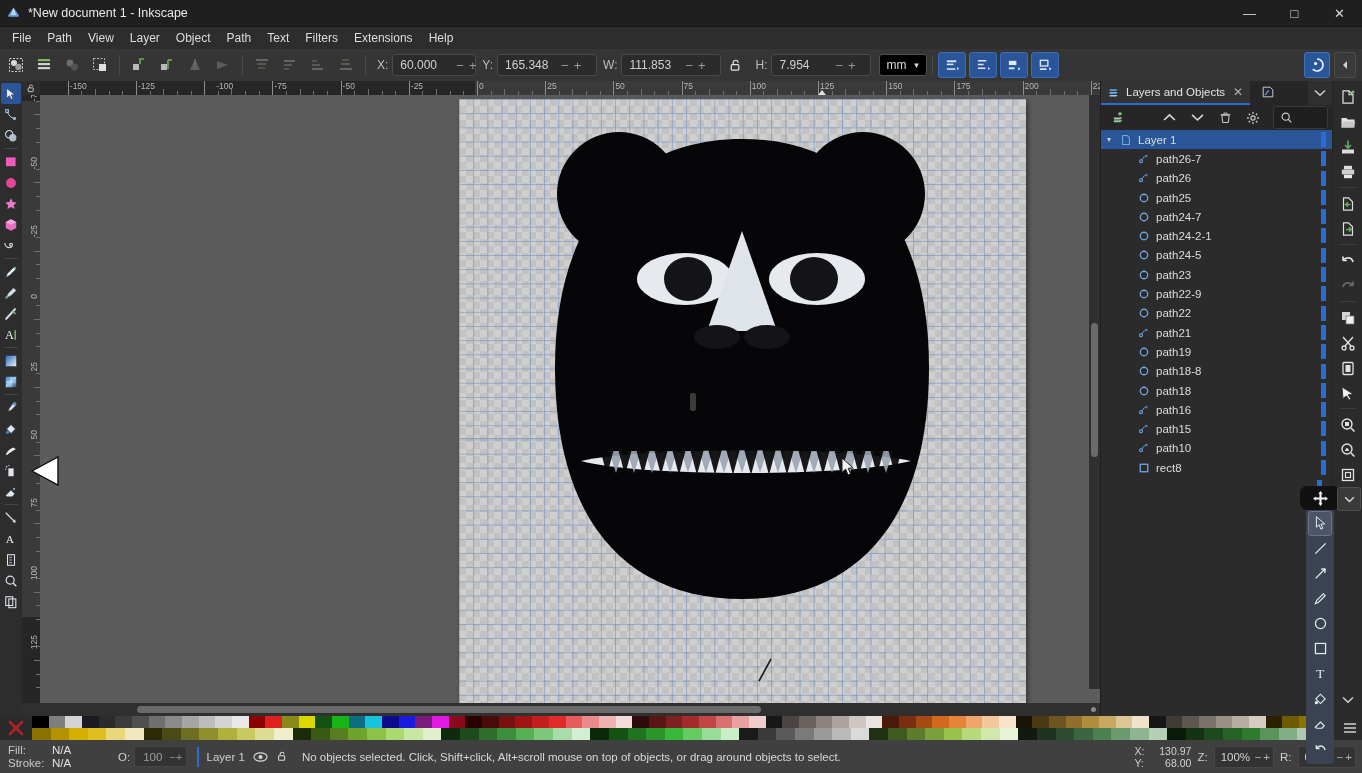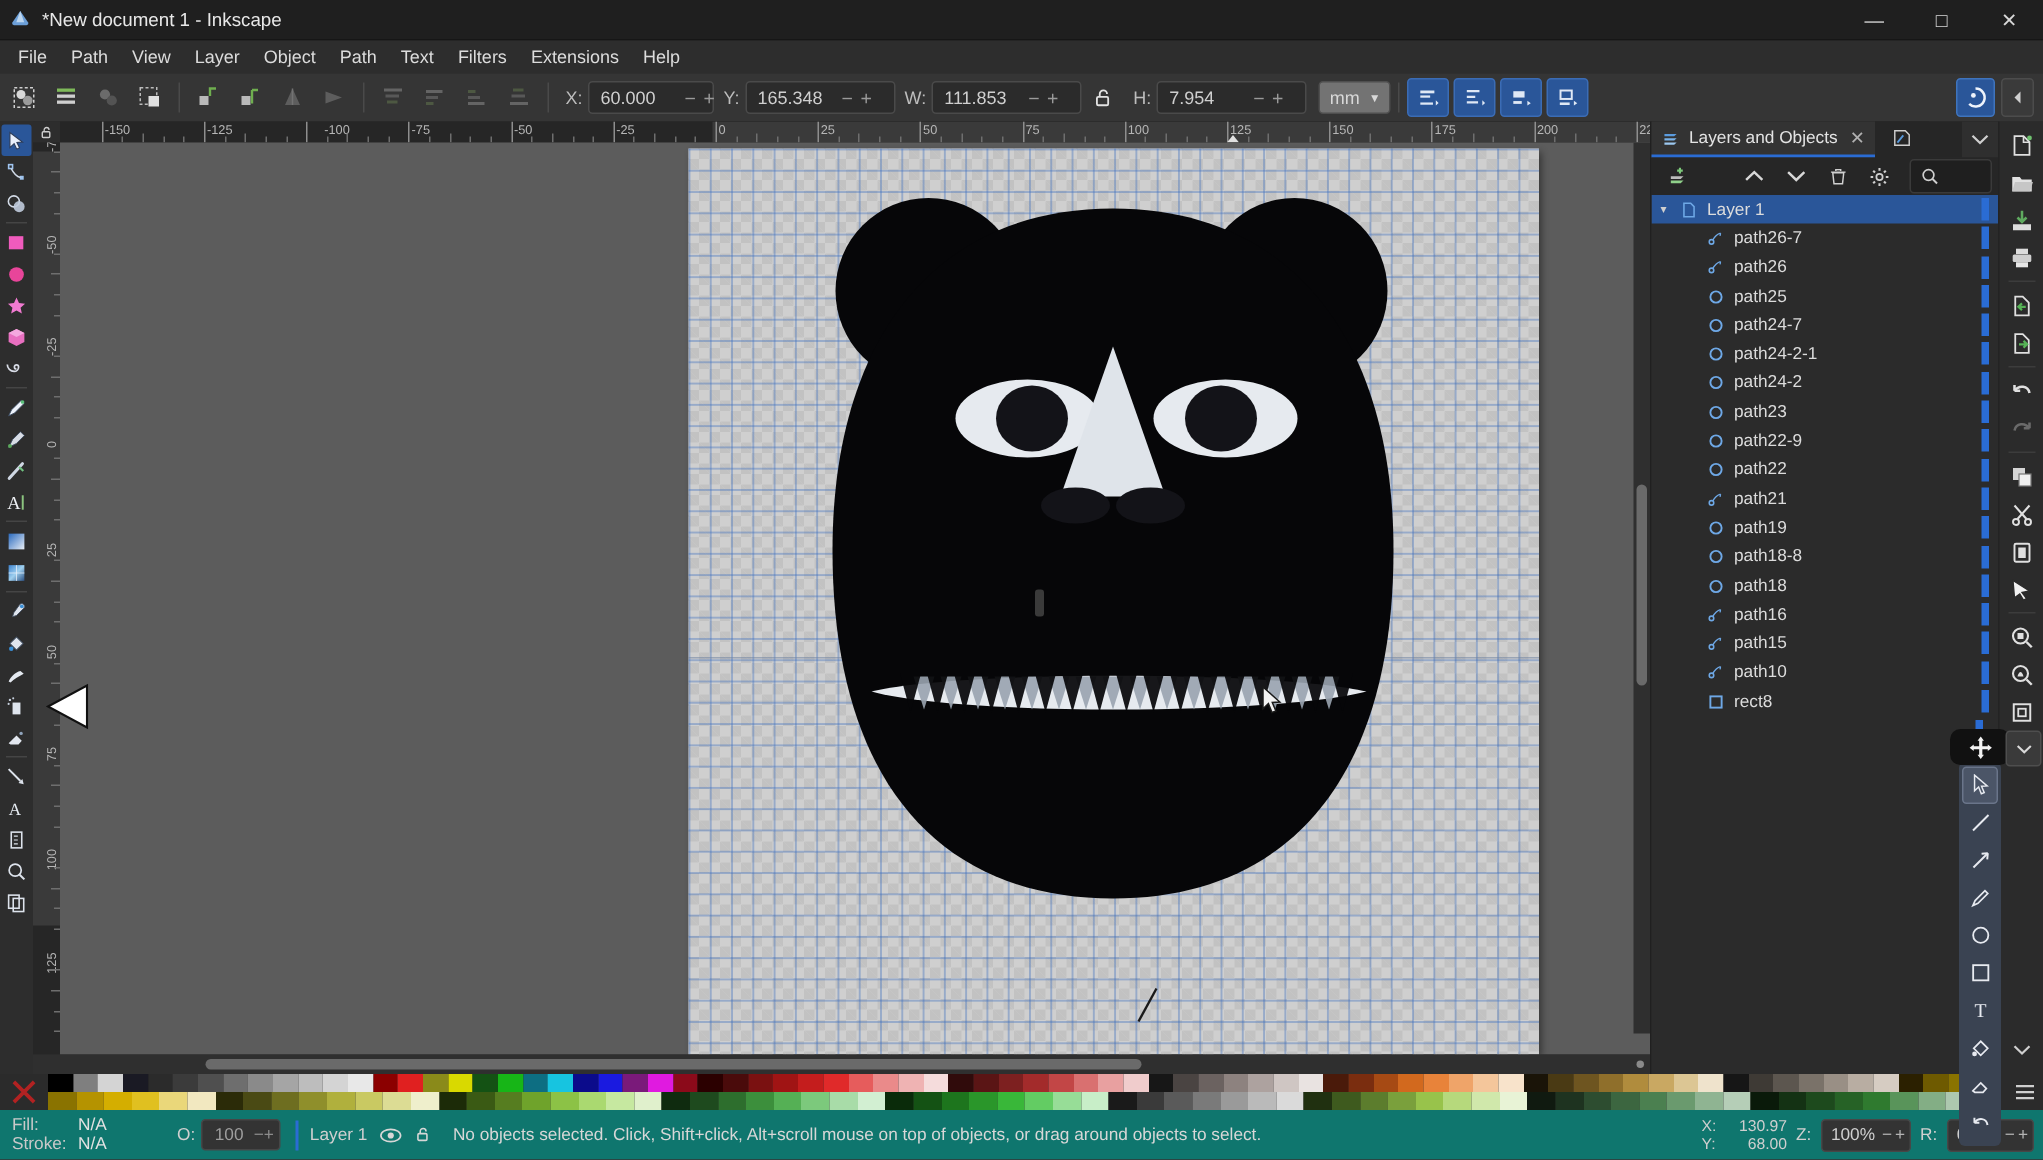--- a/index.html
+++ b/index.html
@@ -33,21 +33,21 @@
   .cbtn.dim svg { opacity: .35; }
   .sep { width:1px; height:20px; background:#4a4a4a; margin:0 5px; }
   .fieldlbl { font-size:12px; color:#bdbdbd; margin: 0 4px 0 6px; }
   .spin {
     height:22px; background:#2b2b2b; border:1px solid #4a4a4a; border-radius:3px;
     display:flex; align-items:center; padding: 0 2px 0 7px; color:#cfcfcf; font-size:12px;
   }
   .spin .val { min-width: 54px; }
   .spin .pm { color:#9a9a9a; font-size:13px; padding: 0 2px; letter-spacing:1px; }
   .unitsel {
-    height:22px; background:#737373; border:1px solid #4f4f4f; border-radius:3px; display:flex;
+    height:22px; background:#000000; border:1px solid #4f4f4f; border-radius:3px; display:flex;
     align-items:center; padding:0 6px; gap:6px; font-size:12px; color:#d8d8d8; margin-left:8px;
   }
   .blue-btn { width:28px; height:26px; background:#2a5699; border:1px solid #3b6cb5; border-radius:3px; display:flex; align-items:center; justify-content:center; margin-right:3px; }
   .rightctl { margin-left:auto; display:flex; align-items:center; gap:4px; padding-right:4px; }
   .togglebtn { width:26px; height:26px; background:#2a5699; border:1px solid #3f74bd; border-radius:3px; display:flex; align-items:center; justify-content:center; }
   .plainbtn { width:22px; height:26px; background:#3a3a3a; border:1px solid #4c4c4c; border-radius:3px; display:flex; align-items:center; justify-content:center; }
 
   
   .mid { flex: 1 1 auto; display: flex; min-height: 0; }
 
@@ -146,21 +146,21 @@
 
   
   .palette { height:24px; display:flex; flex:0 0 24px; background:#222; align-items:stretch; }
   .pal-none { width:32px; display:flex; align-items:center; justify-content:center; background:#2b2b2b; }
   .pal-strip { flex:1 1 auto; display:flex; flex-direction:column; overflow:hidden; }
   .pal-row { display:flex; height:12px; }
   .pal-row i { display:block; height:12px; flex:1 0 auto; }
   .pal-right { width:46px; background:#2b2b2b; display:flex; align-items:center; justify-content:space-around; }
 
   
-  .status { height:33px; background:#0f766e; display:flex; align-items:center; flex:0 0 33px; font-size:11.5px; color:#d0d0d0; }
+  .status { height:33px; background:#404040; display:flex; align-items:center; flex:0 0 33px; font-size:11.5px; color:#d0d0d0; }
   .fillstroke { width:118px; padding-left:8px; line-height:13px; }
   .fillstroke .ln { display:flex; }
   .fillstroke .k { width:44px; color:#c9c9c9; }
   .fillstroke .v { color:#e2e2e2; }
   .ostack { display:flex; align-items:center; gap:4px; }
   .ospin { height:21px; background:#333; border:1px solid #464646; border-radius:3px; display:flex; align-items:center; padding:0 3px 0 8px; color:#9e9e9e; }
   .layerblock { display:flex; align-items:center; gap:8px; padding-left:8px; border-left:2px solid #2a6cd4; margin-left:10px; height:20px; }
   .statusmsg { padding-left:14px; color:#d7d7d7; }
   .statusright { margin-left:auto; display:flex; align-items:center; gap:6px; padding-right:6px; }
   .xy { font-size:10.5px; line-height:12px; color:#cfcfcf; }
@@ -907,21 +907,21 @@
             <span class="nm">path24-2-1</span>
             <span class="bar"></span>
           </div>
           <div class="objrow indent">
             <span class="tri"></span>
             <span class="ico">
               <svg width="12" height="12" viewBox="0 0 16 16">
                 <circle cx="8" cy="8" r="5" fill="none" stroke="#6ea8e6" stroke-width="1.7"></circle>
               </svg>
             </span>
-            <span class="nm">path24-2</span>
+            <span class="nm">path24-5</span>
             <span class="bar"></span>
           </div>
           <div class="objrow indent">
             <span class="tri"></span>
             <span class="ico">
               <svg width="12" height="12" viewBox="0 0 16 16">
                 <circle cx="8" cy="8" r="5" fill="none" stroke="#6ea8e6" stroke-width="1.7"></circle>
               </svg>
             </span>
             <span class="nm">path23</span>

